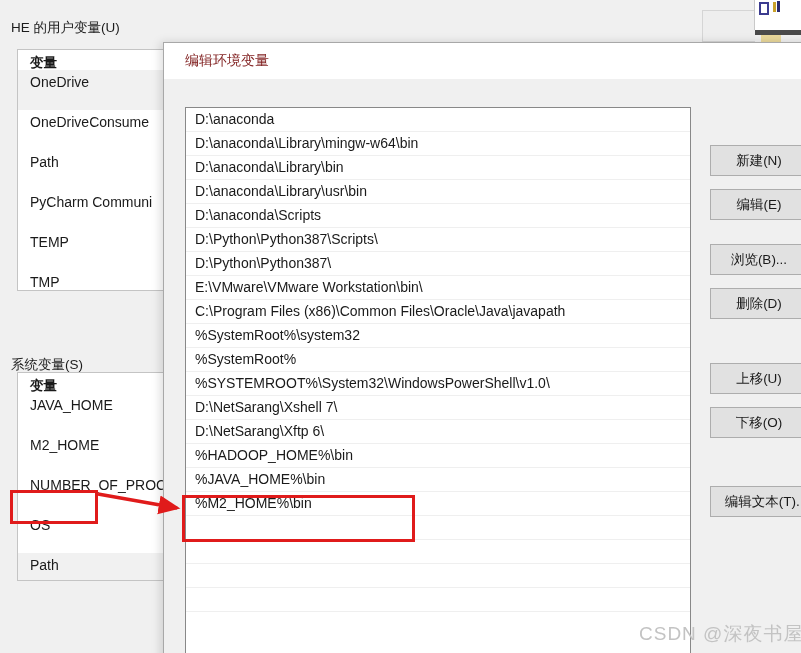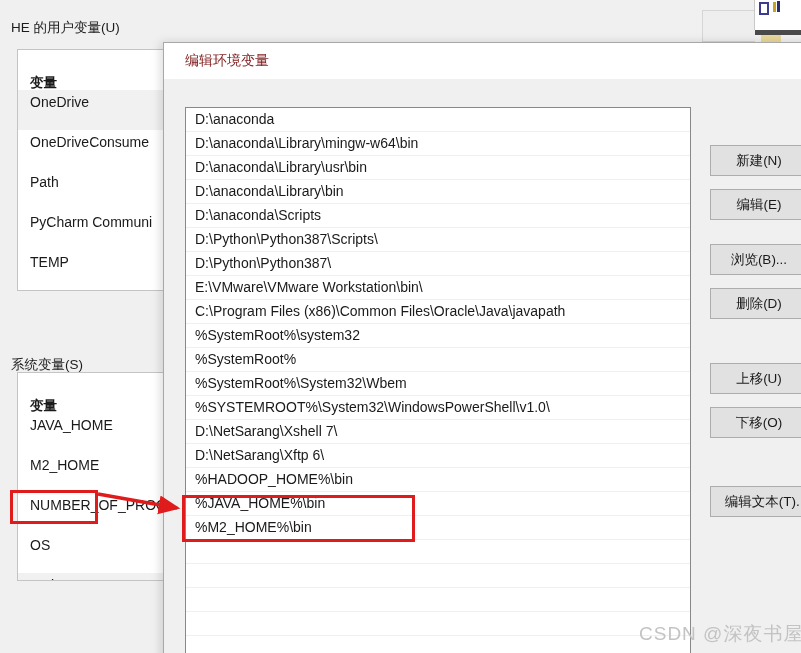--- a/index.html
+++ b/index.html
@@ -43,21 +43,20 @@
     position:absolute;
     background:#ffffff;
     border:1px solid #c4c4c4;
     overflow:hidden;
   }
   .lb-head{
     font-size:13.5px;font-weight:bold;color:#1a1a1a;
     padding:3px 0 3px 12px;
     height:20px;line-height:20px;
     box-sizing:border-box;
-    margin-top:20px;
   }
   .lb-row{
     font-size:14px;color:#1a1a1a;
     padding-left:12px;
     height:40px;line-height:24px;
     white-space:nowrap;
     box-sizing:border-box;
   }
   .lb-row.sel{background:#f1f1f1;}
 
@@ -179,30 +178,29 @@
 <div id="edit-dialog">
 
   <div id="dialog-titlebar">
     <div id="dialog-title">编辑环境变量</div>
   </div>
 
   <div id="path-listbox">
     <div id="path-rows">
         <div class="path-row">D:\anaconda</div>
         <div class="path-row">D:\anaconda\Library\mingw-w64\bin</div>
+        <div class="path-row">D:\anaconda\Library\bin</div>
         <div class="path-row">D:\anaconda\Library\usr\bin</div>
-        <div class="path-row">D:\anaconda\Library\bin</div>
         <div class="path-row">D:\anaconda\Scripts</div>
         <div class="path-row">D:\Python\Python387\Scripts\</div>
         <div class="path-row">D:\Python\Python387\</div>
         <div class="path-row">E:\VMware\VMware Workstation\bin\</div>
         <div class="path-row">C:\Program Files (x86)\Common Files\Oracle\Java\javapath</div>
         <div class="path-row">%SystemRoot%\system32</div>
         <div class="path-row">%SystemRoot%</div>
-        <div class="path-row">%SystemRoot%\System32\Wbem</div>
         <div class="path-row">%SYSTEMROOT%\System32\WindowsPowerShell\v1.0\</div>
         <div class="path-row">D:\NetSarang\Xshell 7\</div>
         <div class="path-row">D:\NetSarang\Xftp 6\</div>
         <div class="path-row">%HADOOP_HOME%\bin</div>
         <div class="path-row">%JAVA_HOME%\bin</div>
         <div class="path-row">%M2_HOME%\bin</div>
         <div class="path-row empty">&nbsp;</div>
         <div class="path-row empty">&nbsp;</div>
         <div class="path-row empty">&nbsp;</div>
         <div class="path-row empty">&nbsp;</div>

